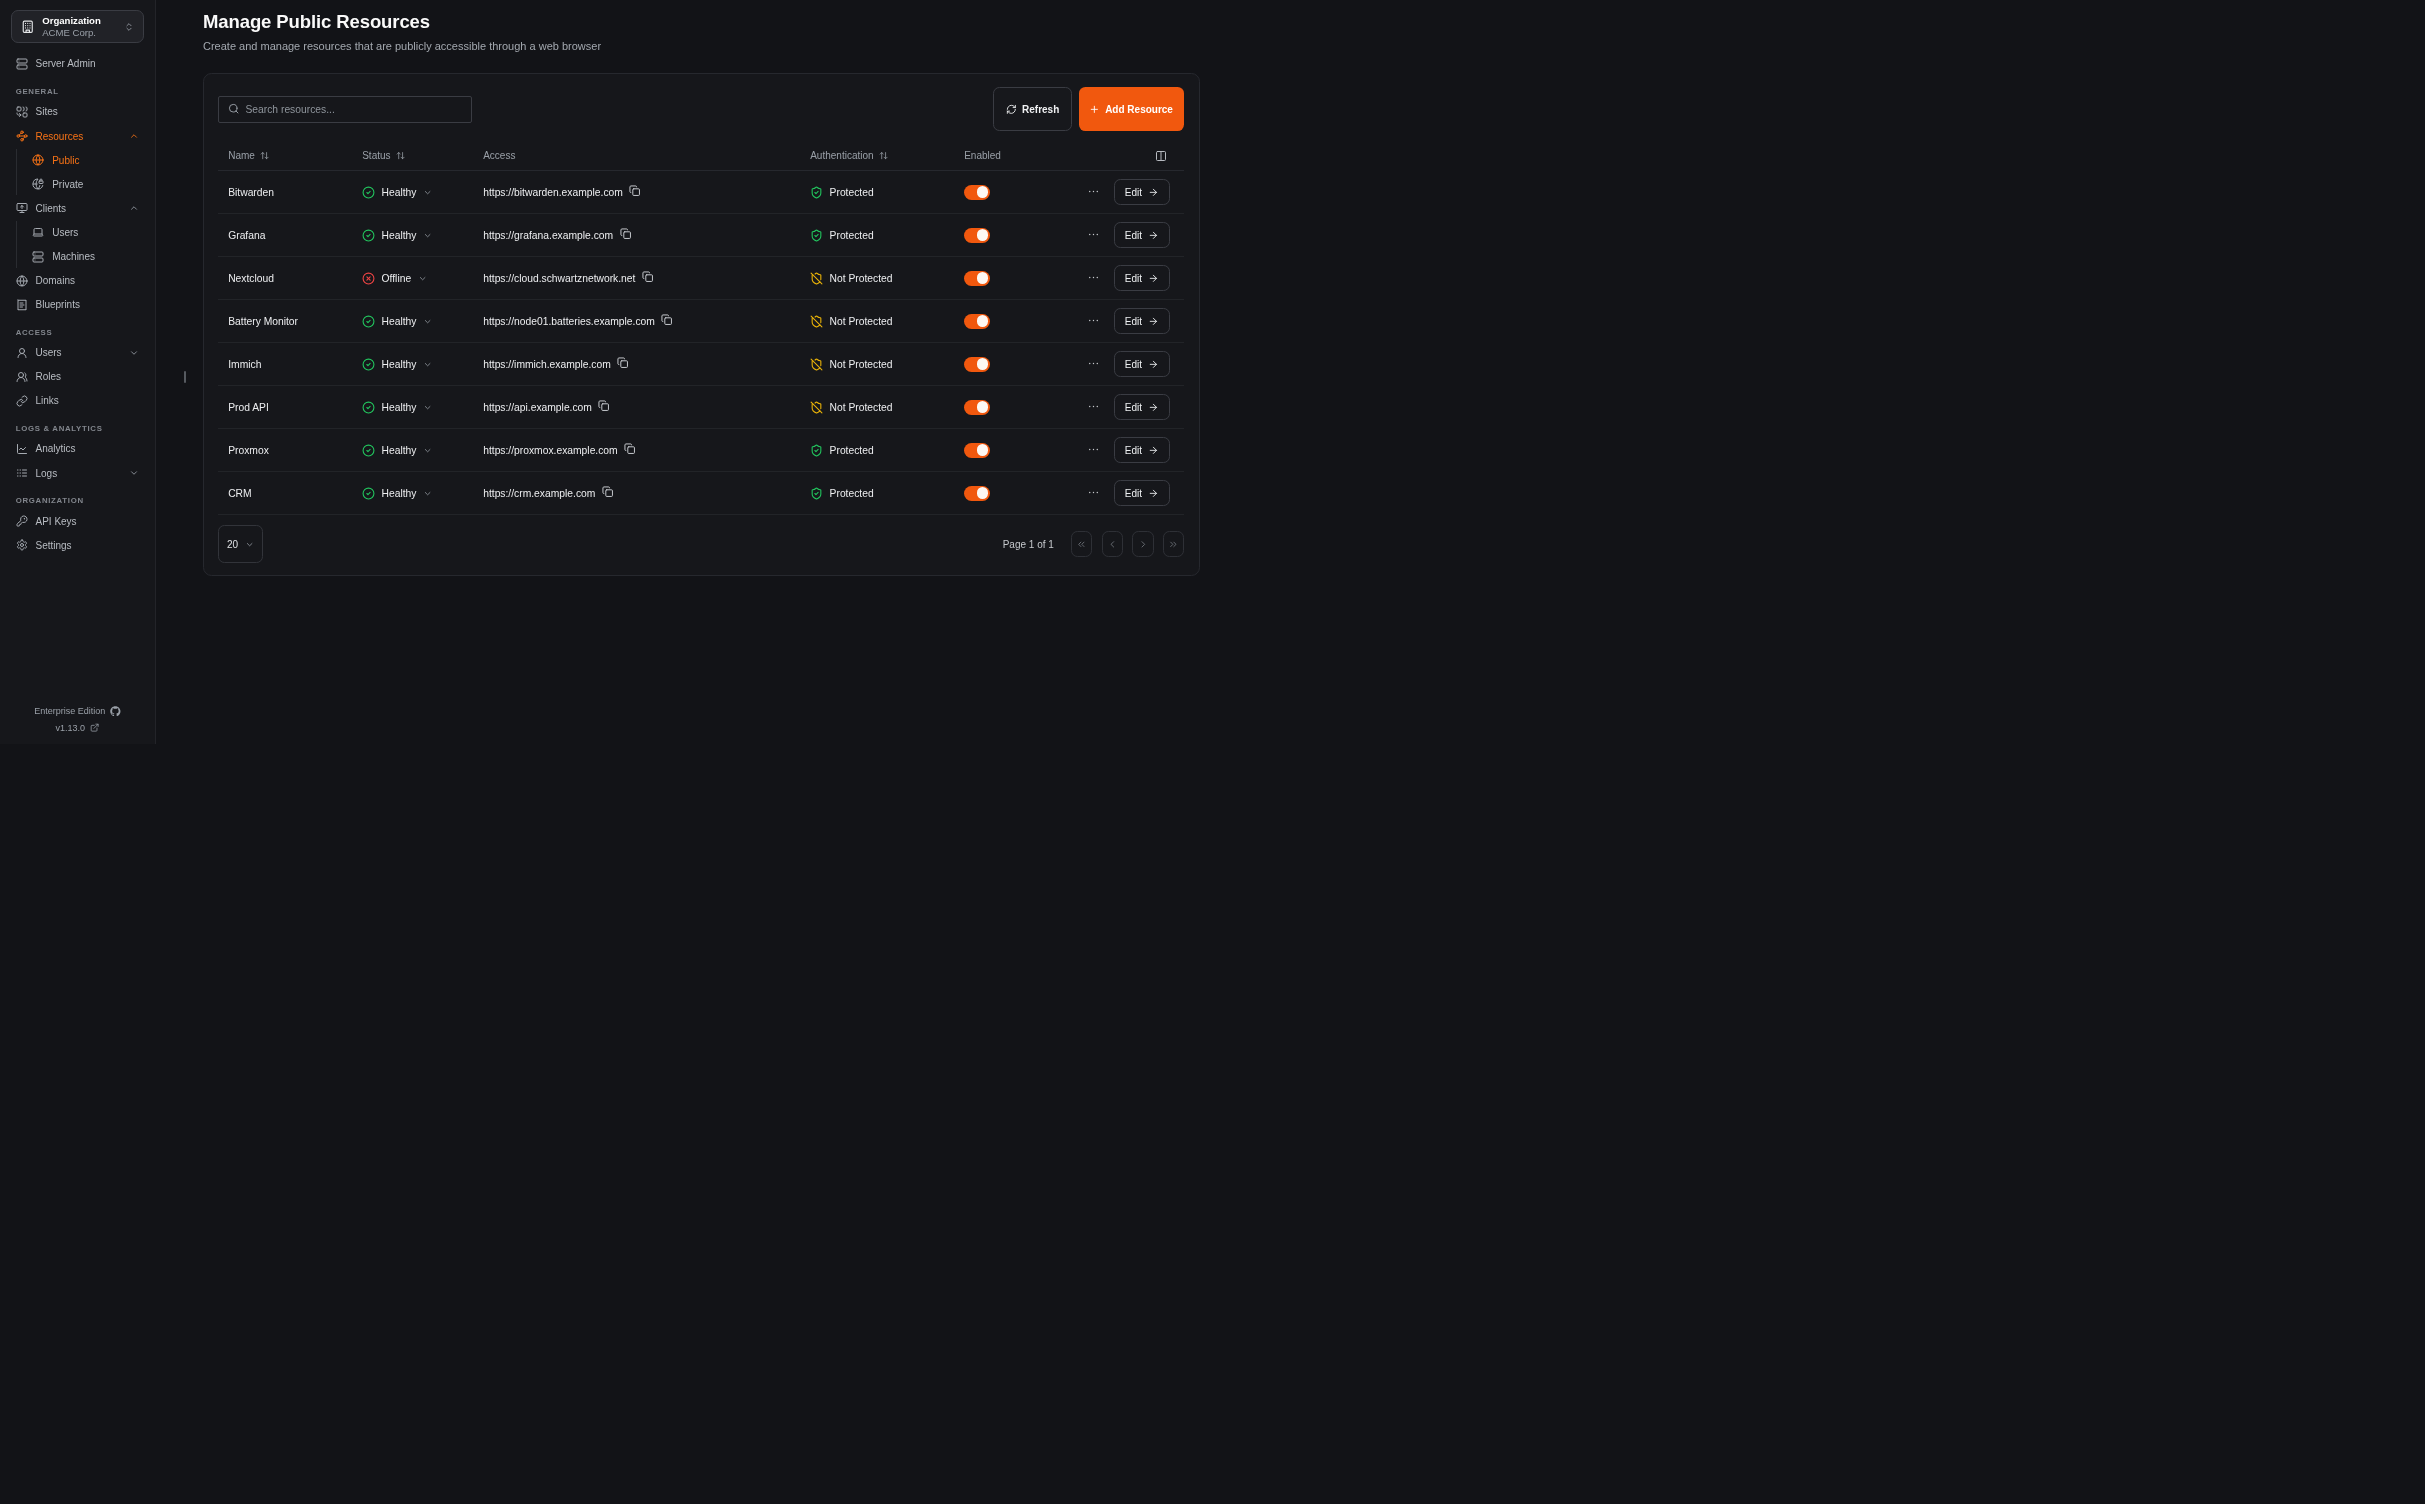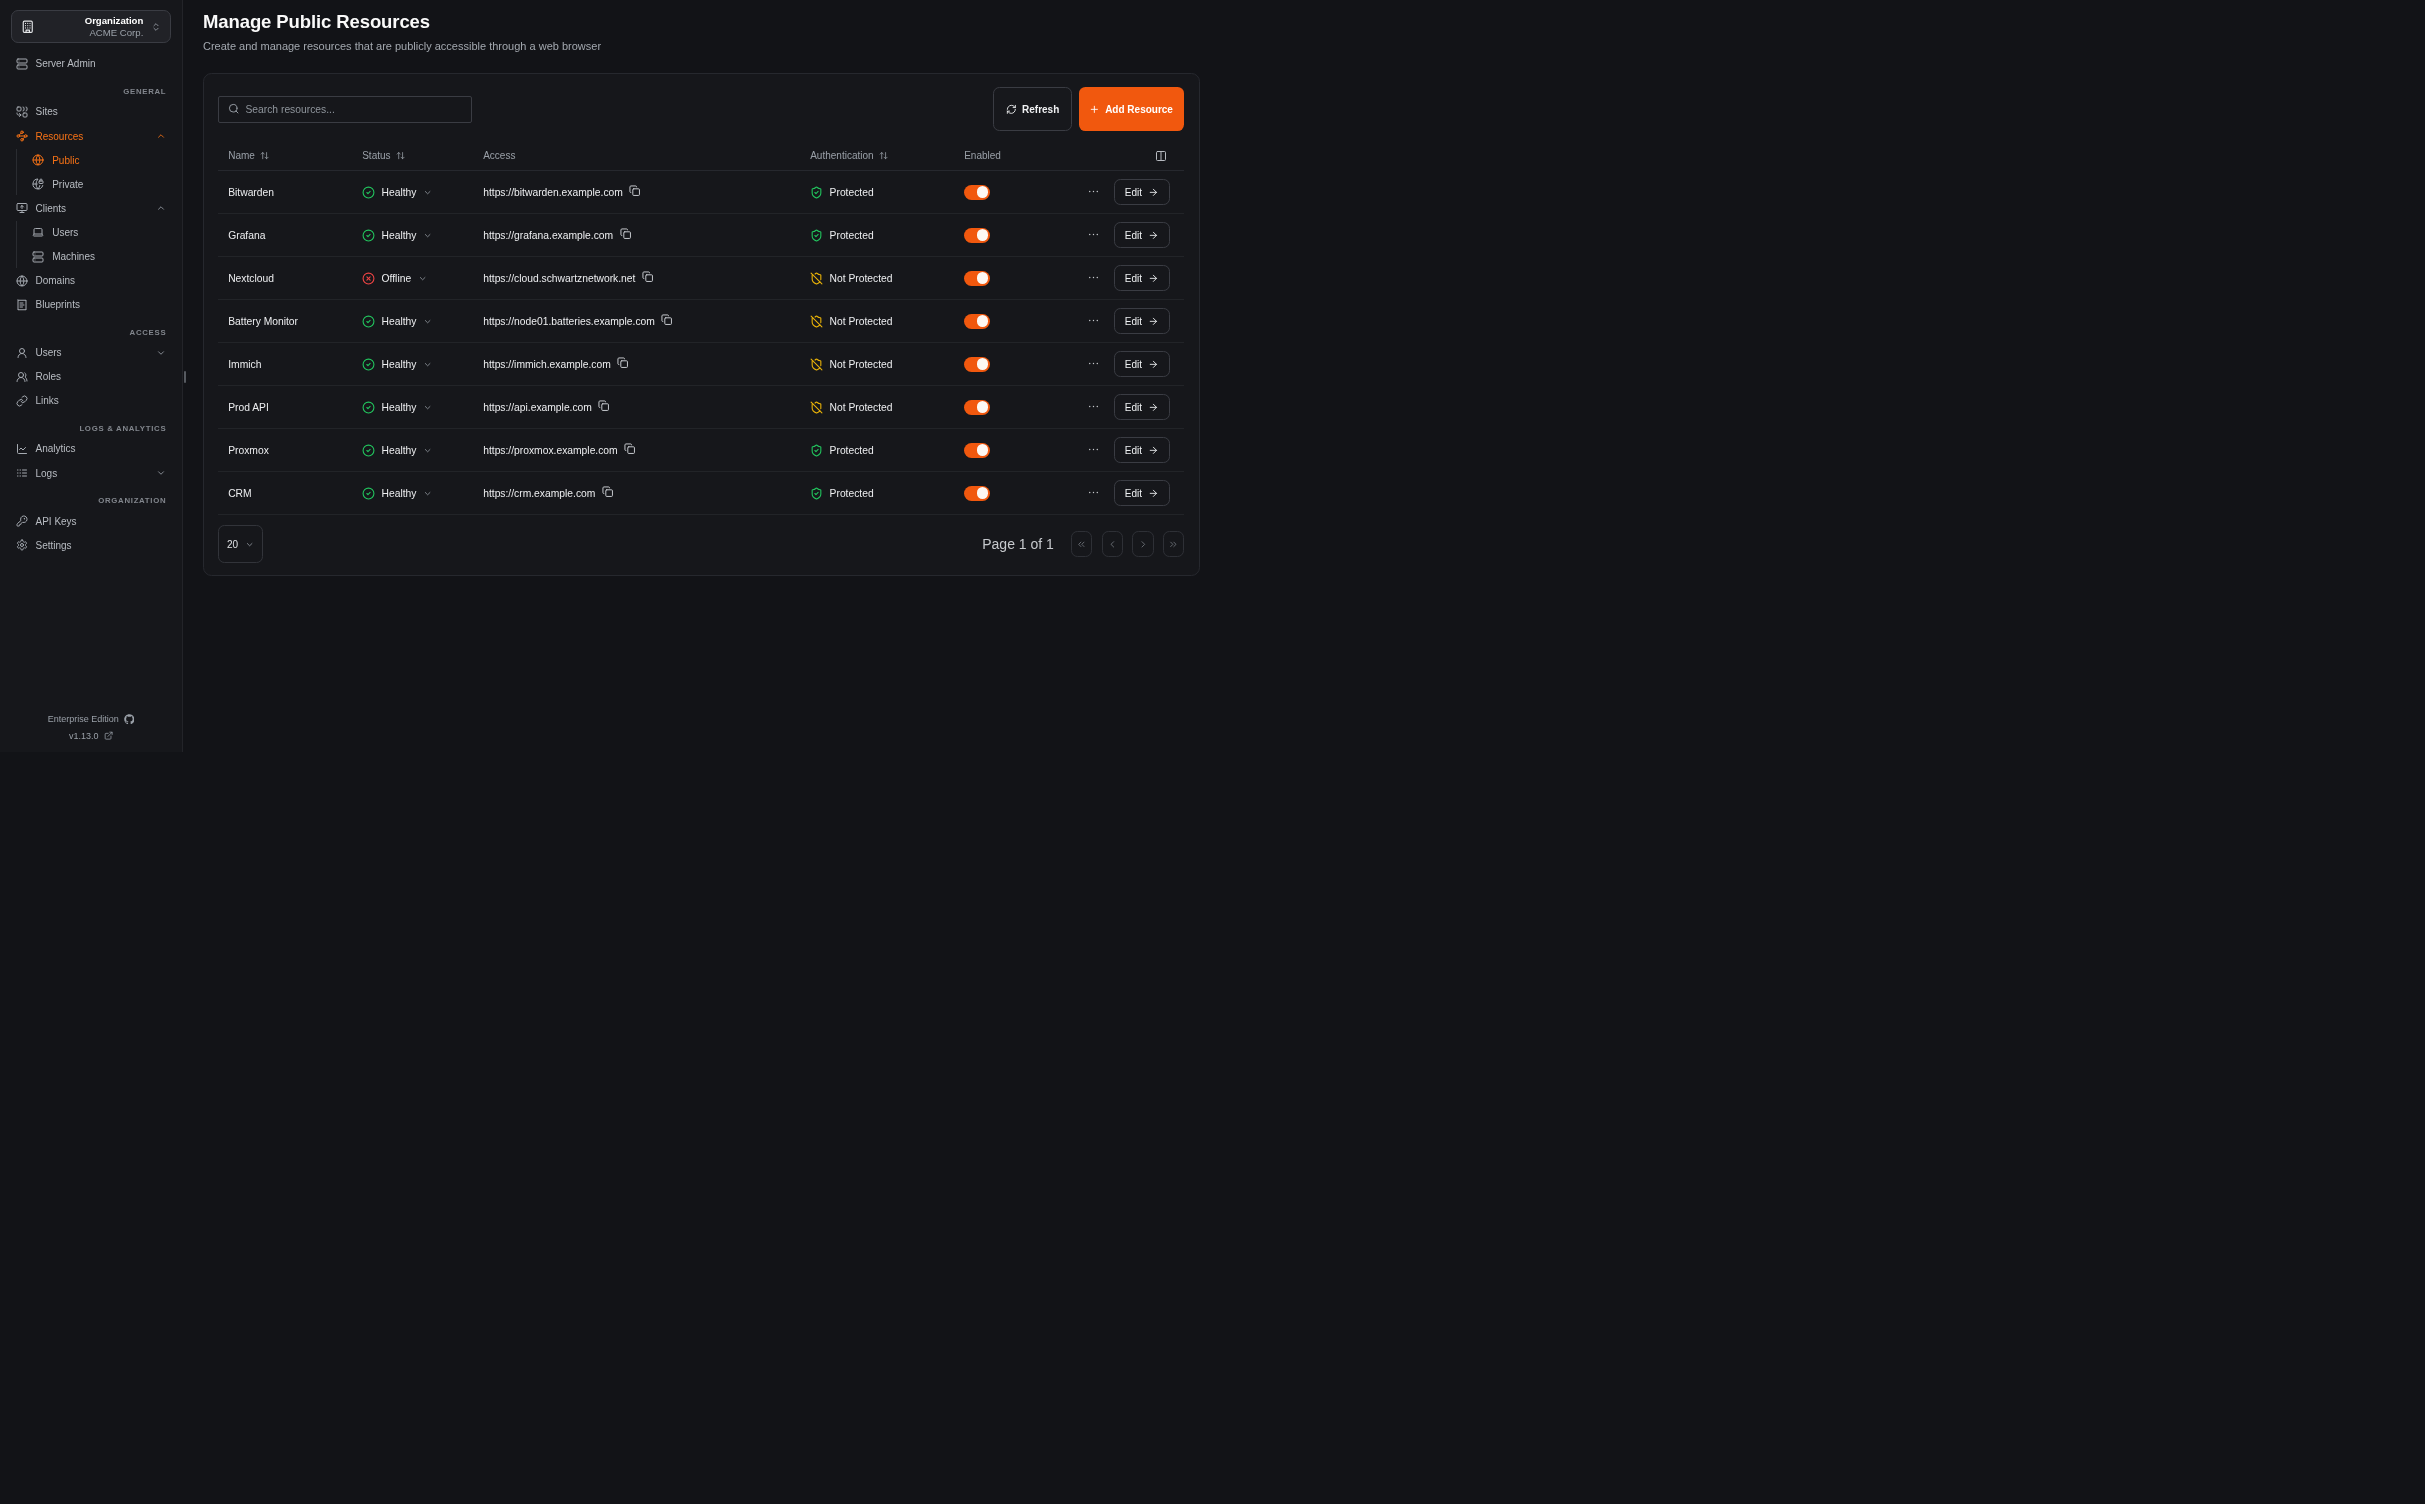--- a/index.html
+++ b/index.html
@@ -11,22 +11,22 @@
   }
   *{box-sizing:border-box; margin:0; padding:0;}
   html,body{background:var(--bg);}
   body{
     width:1213px; height:752px; overflow:hidden; position:relative;
     color:var(--text); font-family:"Liberation Sans","DejaVu Sans",sans-serif; font-size:10px;
   }
   .icn{width:12px;height:12px;flex:none;display:block;}
 
   
-  .sidebar{position:absolute; left:0; top:0; bottom:0; width:183px; background:var(--panel);
-    border-right:0.7px solid #232429; display:flex; flex-direction:column; z-index:2;text-align:right;}
+  .sidebar{position:absolute; left:0; top:0; bottom:8px; width:156px; background:var(--panel);
+    border-right:0.7px solid #232429; display:flex; flex-direction:column; z-index:2;}
   .org-box{margin:10px 11.4px 5.7px; height:33px; display:flex; align-items:center; gap:7.8px;
     background:#212227; border:0.7px solid var(--border-strong); border-radius:7.1px; padding:0 8.5px; cursor:pointer;}
   .org-box .icn{width:13.5px;height:13.5px;color:#e6e8ea;}
   .org-text{flex:1; line-height:1.25;}
   .org-label{font-weight:700; font-size:9.6px; color:#fff;}
   .org-value{font-size:9.6px; color:var(--muted);}
   .org-box .chevs{width:10px;height:10px;color:var(--muted);}
   .nav{flex:1; padding:4.3px 10px 0; overflow:hidden;}
   .section-label{margin:12px 5.7px 5px; font-size:7.8px; font-weight:700; letter-spacing:.09em; color:var(--label);}
   .nav-item{display:flex; align-items:center; gap:7.8px; padding:5px 5.7px; margin-bottom:2.1px;
@@ -95,21 +95,21 @@
   .edit-btn{height:26px; padding:0 10px; border:0.7px solid var(--border-strong); border-radius:6.4px;
     background:transparent; color:#eef0f2; display:flex; align-items:center; gap:6.4px; font-size:10px; cursor:pointer;
     font-family:"Liberation Sans","DejaVu Sans",sans-serif;}
   .edit-btn .icn{width:10.7px;height:10.7px;}
 
   .pagination{display:flex; align-items:center; margin-top:10px;}
   .page-size{height:38px; padding:0 7.8px; border:0.7px solid #32343a; border-radius:6.4px;
     display:flex; align-items:center; gap:6.4px; color:#dfe1e4; font-size:10px; cursor:pointer;}
   .page-size .icn{width:9.3px;height:9.3px;color:var(--muted);}
   .pag-right{margin-left:auto; display:flex; align-items:center;}
-  .page-info{font-size:14px; color:#c6c9cd; margin-right:17px;}
+  .page-info{font-size:10px; color:#c6c9cd; margin-right:17px;}
   .pag-btns{display:flex; gap:9.3px;}
   .pag-btn{width:21.4px;height:26px;border:0.7px solid #2e3036;border-radius:6.4px;background:transparent;
     display:flex;align-items:center;justify-content:center;color:#6d7178;cursor:pointer;}
   .pag-btn .icn{width:10.7px;height:10.7px;}
 </style>
 </head>
 <body>
 
 <aside class="sidebar">
   <div class="org-box">

